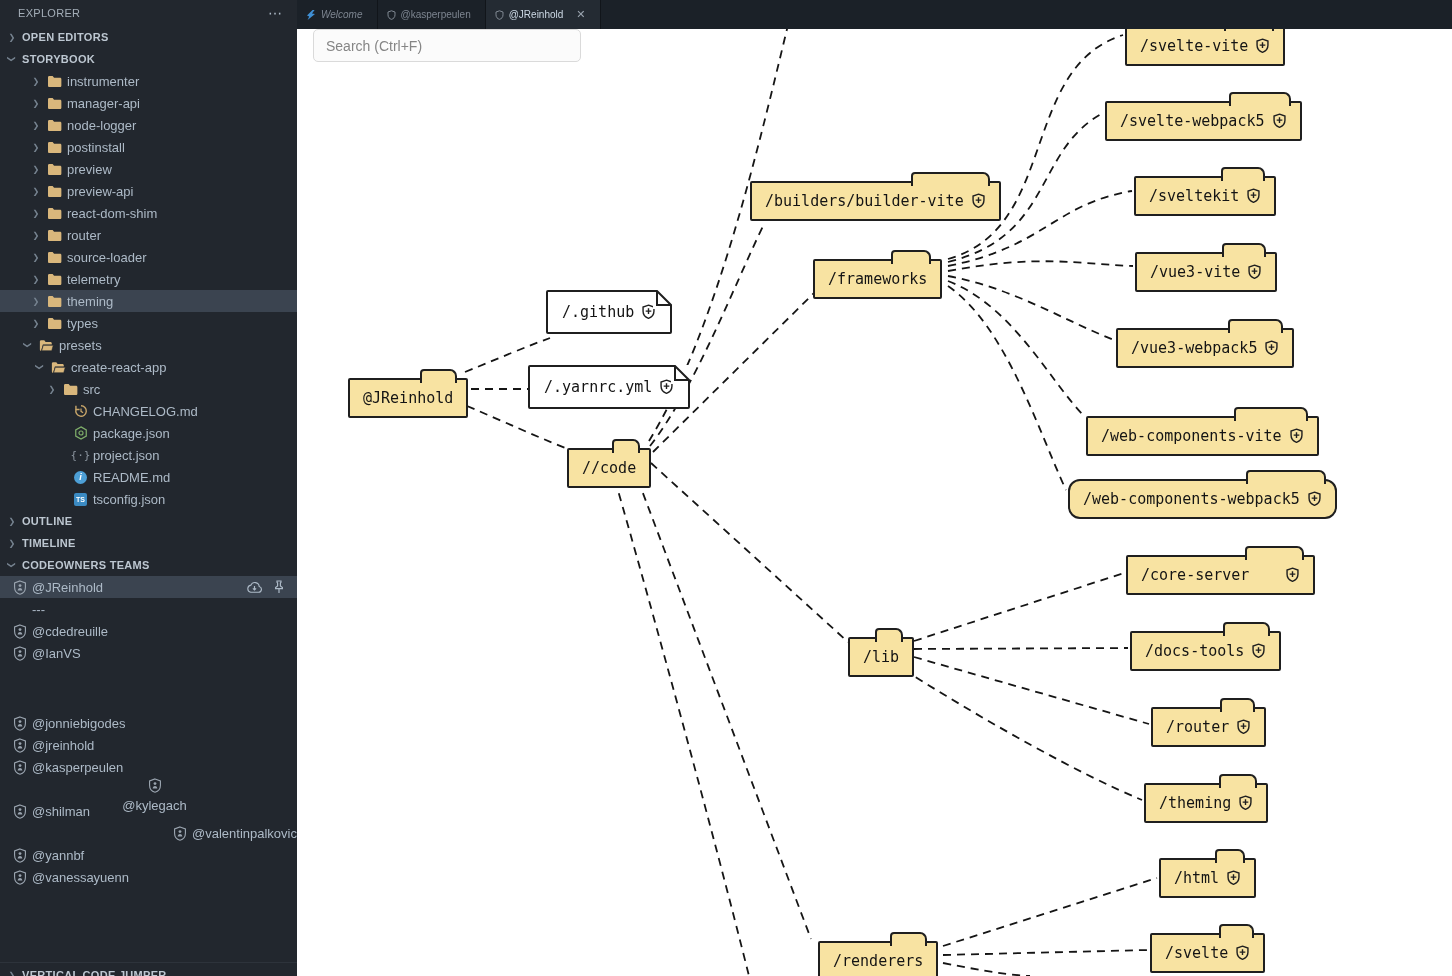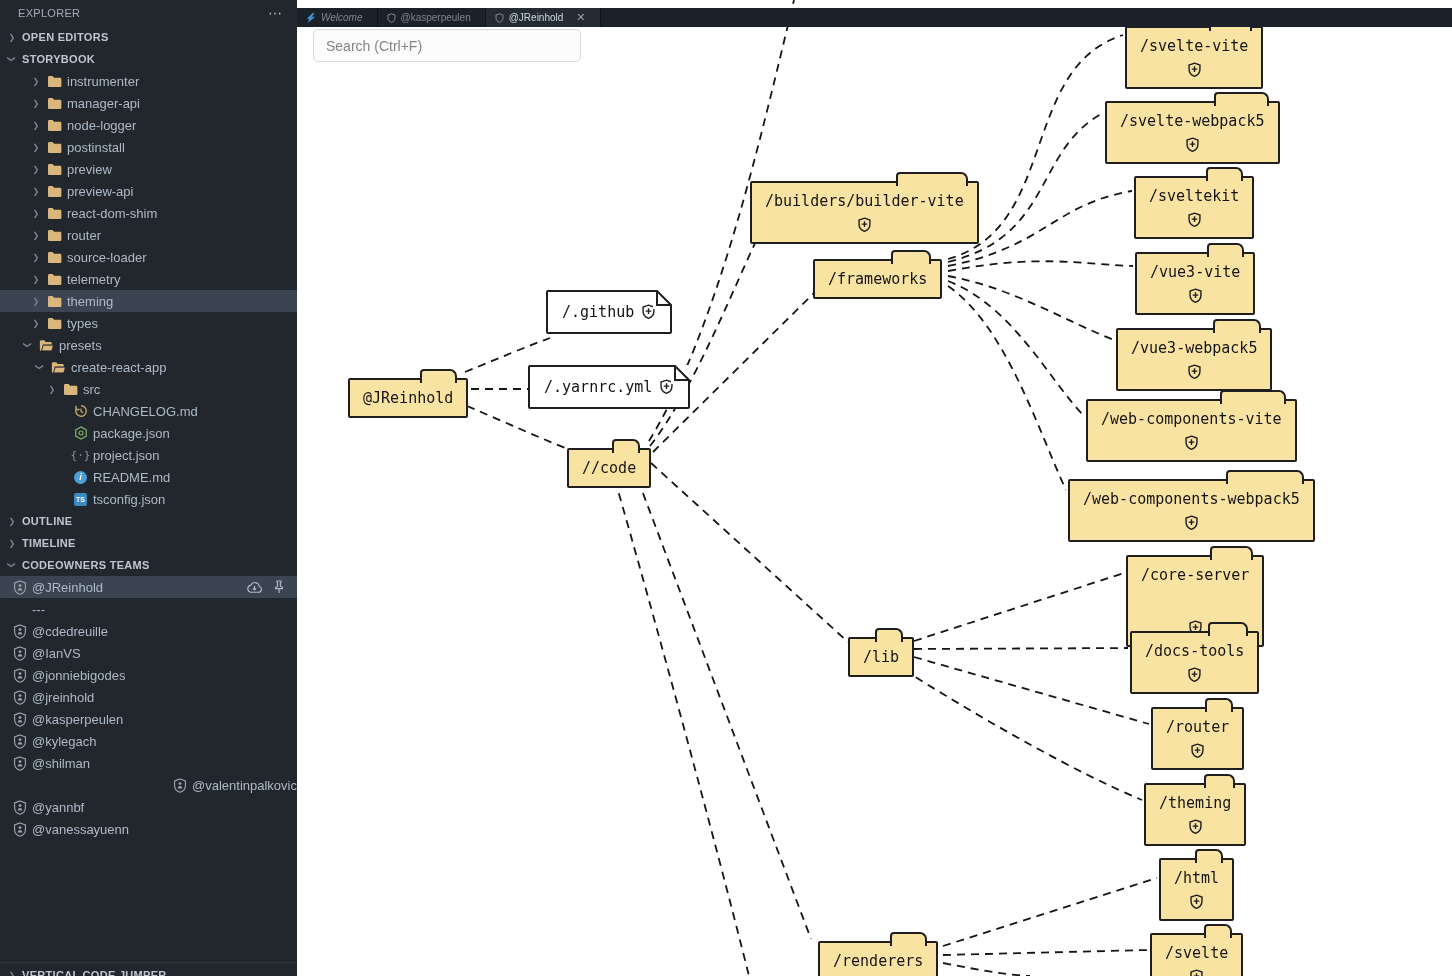--- a/index.html
+++ b/index.html
@@ -30,42 +30,42 @@
              align-items:center; justify-content:center; }
   .ic-ts { width:13px; height:13px; background:#3b8ac2; color:#fff; font-size:7px; font-weight:700;
            display:inline-flex; align-items:center; justify-content:center; border-radius:2px; }
   .own-trail { margin-left:auto; display:flex; gap:10px; padding-right:12px; align-items:center; }
   .sect.bottom { position:absolute; left:0; right:0; bottom:-10px; background:#22272e;
                  border-top:1px solid #2d333b; height:24px; }
   .dash-lbl { color:#768390; }
 
   
   .main { flex:1; position:relative; height:976px; background:#fff; overflow:hidden; }
-  .tabbar { position:absolute; top:8px; left:0; right:0; height:19px; background:#1b2128;
+  .tabbar { position:absolute; top:0; left:0; right:0; height:29px; background:#1b2128;
             display:flex; overflow:hidden; z-index:6; }
   .tab { display:flex; align-items:center; gap:5px; padding:0 14px 0 9px; font-size:10px;
          color:#7d8590; border-right:1px solid #11151a; cursor:pointer; }
   .tab.active { background:#242b33; color:#cdd9e5; }
   .tab.italic .tlbl { font-style:italic; }
   .tab .close { margin-left:8px; font-size:11px; color:#9aa4af; }
 
   
   .canvas { position:absolute; inset:0; top:12px; }
   #edges { position:absolute; left:0; top:-12px; width:1155px; height:976px; z-index:1; }
   #edges path { stroke:#151515; stroke-width:1.8; fill:none; stroke-dasharray:8 6; }
   .search { position:absolute; left:16px; top:17px; width:268px; height:33px; z-index:5;
             border:1px solid #dadada; border-radius:5px; background:#fbfbfb; color:#666;
             font-size:14px; padding:1px 12px; outline:none; font-family:"Liberation Sans",sans-serif; }
   .search::placeholder { color:#858585; }
 
   .gnode { position:absolute; z-index:3; display:flex; align-items:center; gap:7px;
            font-family:"DejaVu Sans Mono","Liberation Mono",monospace; font-size:15px; color:#141414;
            border:2px solid #1f1f1f; border-radius:2px; padding:9px 13px; white-space:nowrap;
            cursor:pointer; line-height:18px; }
-  .gnode.folder { background:#f8e3a2;flex-direction:column; }
+  .gnode.folder { background:#f8e3a2; }
   .gnode.doc { background:#ffffff; padding:11px 14px; }
   .ftab { position:absolute; top:-11px; right:9px; height:14px; width:32%; min-width:28px; max-width:80px;
           background:#f8e3a2; border:2px solid #1f1f1f; border-bottom:none; border-radius:4px 7px 0 0; }
   .fold { position:absolute; top:-2px; right:-2px; }
 </style>
 </head>
 <body>
 
 <aside class="sidebar">
   <div class="sb-header">
@@ -312,51 +312,51 @@
         <div class="row" style="padding-left: 12px;">
           <span class="icon-sp">
             <svg width="14" height="15" viewBox="0 0 16 17">
               <path d="M8 1l6.2 2.2v5C14.2 12.6 11.6 15.2 8 16.2 4.4 15.2 1.8 12.6 1.8 8.2v-5Z" fill="none" stroke="#9aa4af" stroke-width="1.3"></path>
               <circle cx="8" cy="6.3" r="1.6" fill="#9aa4af"></circle>
               <path d="M5.3 11.8c.4-1.9 1.5-2.8 2.7-2.8s2.3.9 2.7 2.8Z" fill="#9aa4af"></path>
             </svg>
           </span>
           <span class="lbl">@IanVS</span>
         </div>
+        <div class="row" style="padding-left: 12px; margin-top: 48px;">
+          <span class="icon-sp">
+            <svg width="14" height="15" viewBox="0 0 16 17">
+              <path d="M8 1l6.2 2.2v5C14.2 12.6 11.6 15.2 8 16.2 4.4 15.2 1.8 12.6 1.8 8.2v-5Z" fill="none" stroke="#9aa4af" stroke-width="1.3"></path>
+              <circle cx="8" cy="6.3" r="1.6" fill="#9aa4af"></circle>
+              <path d="M5.3 11.8c.4-1.9 1.5-2.8 2.7-2.8s2.3.9 2.7 2.8Z" fill="#9aa4af"></path>
+            </svg>
+          </span>
+          <span class="lbl">@jonniebigodes</span>
+        </div>
         <div class="row" style="padding-left: 12px;">
           <span class="icon-sp">
             <svg width="14" height="15" viewBox="0 0 16 17">
               <path d="M8 1l6.2 2.2v5C14.2 12.6 11.6 15.2 8 16.2 4.4 15.2 1.8 12.6 1.8 8.2v-5Z" fill="none" stroke="#9aa4af" stroke-width="1.3"></path>
               <circle cx="8" cy="6.3" r="1.6" fill="#9aa4af"></circle>
               <path d="M5.3 11.8c.4-1.9 1.5-2.8 2.7-2.8s2.3.9 2.7 2.8Z" fill="#9aa4af"></path>
             </svg>
           </span>
-          <span class="lbl">@jonniebigodes</span>
+          <span class="lbl">@jreinhold</span>
         </div>
         <div class="row" style="padding-left: 12px;">
           <span class="icon-sp">
             <svg width="14" height="15" viewBox="0 0 16 17">
               <path d="M8 1l6.2 2.2v5C14.2 12.6 11.6 15.2 8 16.2 4.4 15.2 1.8 12.6 1.8 8.2v-5Z" fill="none" stroke="#9aa4af" stroke-width="1.3"></path>
               <circle cx="8" cy="6.3" r="1.6" fill="#9aa4af"></circle>
               <path d="M5.3 11.8c.4-1.9 1.5-2.8 2.7-2.8s2.3.9 2.7 2.8Z" fill="#9aa4af"></path>
             </svg>
           </span>
-          <span class="lbl">@jreinhold</span>
-        </div>
-        <div class="row" style="padding-left: 12px;">
-          <span class="icon-sp">
-            <svg width="14" height="15" viewBox="0 0 16 17">
-              <path d="M8 1l6.2 2.2v5C14.2 12.6 11.6 15.2 8 16.2 4.4 15.2 1.8 12.6 1.8 8.2v-5Z" fill="none" stroke="#9aa4af" stroke-width="1.3"></path>
-              <circle cx="8" cy="6.3" r="1.6" fill="#9aa4af"></circle>
-              <path d="M5.3 11.8c.4-1.9 1.5-2.8 2.7-2.8s2.3.9 2.7 2.8Z" fill="#9aa4af"></path>
-            </svg>
-          </span>
           <span class="lbl">@kasperpeulen</span>
         </div>
-        <div class="row" style="padding-left: 12px;">
+        <div class="row" style="padding-left: 12px; flex-direction: column;">
           <span class="icon-sp">
             <svg width="14" height="15" viewBox="0 0 16 17">
               <path d="M8 1l6.2 2.2v5C14.2 12.6 11.6 15.2 8 16.2 4.4 15.2 1.8 12.6 1.8 8.2v-5Z" fill="none" stroke="#9aa4af" stroke-width="1.3"></path>
               <circle cx="8" cy="6.3" r="1.6" fill="#9aa4af"></circle>
               <path d="M5.3 11.8c.4-1.9 1.5-2.8 2.7-2.8s2.3.9 2.7 2.8Z" fill="#9aa4af"></path>
             </svg>
           </span>
           <span class="lbl">@kylegach</span>
         </div>
         <div class="row" style="padding-left: 12px;">
@@ -543,29 +543,29 @@
           </svg>
         </div>
         <div class="gnode folder" style="left: 819px; top: 316px;">
           <span class="ftab"></span>
           <span>/vue3-webpack5</span>
           <svg width="15" height="16" viewBox="0 0 16 17">
             <path d="M8 1.2 13.8 3.2v4.6c0 4-2.3 6.3-5.8 7.5-3.5-1.2-5.8-3.5-5.8-7.5V3.2Z" fill="none" stroke="#1f1f1f" stroke-width="1.5"></path>
             <path d="M8 4.6v6M5 7.6h6" stroke="#1f1f1f" stroke-width="1.5"></path>
           </svg>
         </div>
-        <div class="gnode folder" style="left: 789px; top: 387px;">
+        <div class="gnode folder" style="left: 789px; top: 404px;">
           <span class="ftab"></span>
           <span>/web-components-vite</span>
           <svg width="15" height="16" viewBox="0 0 16 17">
             <path d="M8 1.2 13.8 3.2v4.6c0 4-2.3 6.3-5.8 7.5-3.5-1.2-5.8-3.5-5.8-7.5V3.2Z" fill="none" stroke="#1f1f1f" stroke-width="1.5"></path>
             <path d="M8 4.6v6M5 7.6h6" stroke="#1f1f1f" stroke-width="1.5"></path>
           </svg>
         </div>
-        <div class="gnode folder" style="left: 771px; top: 467px;">
+        <div class="gnode folder" style="left: 771px; top: 467px; border-radius: 12px;">
           <span class="ftab"></span>
           <span>/web-components-webpack5</span>
           <svg width="15" height="16" viewBox="0 0 16 17">
             <path d="M8 1.2 13.8 3.2v4.6c0 4-2.3 6.3-5.8 7.5-3.5-1.2-5.8-3.5-5.8-7.5V3.2Z" fill="none" stroke="#1f1f1f" stroke-width="1.5"></path>
             <path d="M8 4.6v6M5 7.6h6" stroke="#1f1f1f" stroke-width="1.5"></path>
           </svg>
         </div>
         <div class="gnode folder" style="left: 829px; top: 543px; gap: 36px;">
           <span class="ftab"></span>
           <span>/core-server</span>

